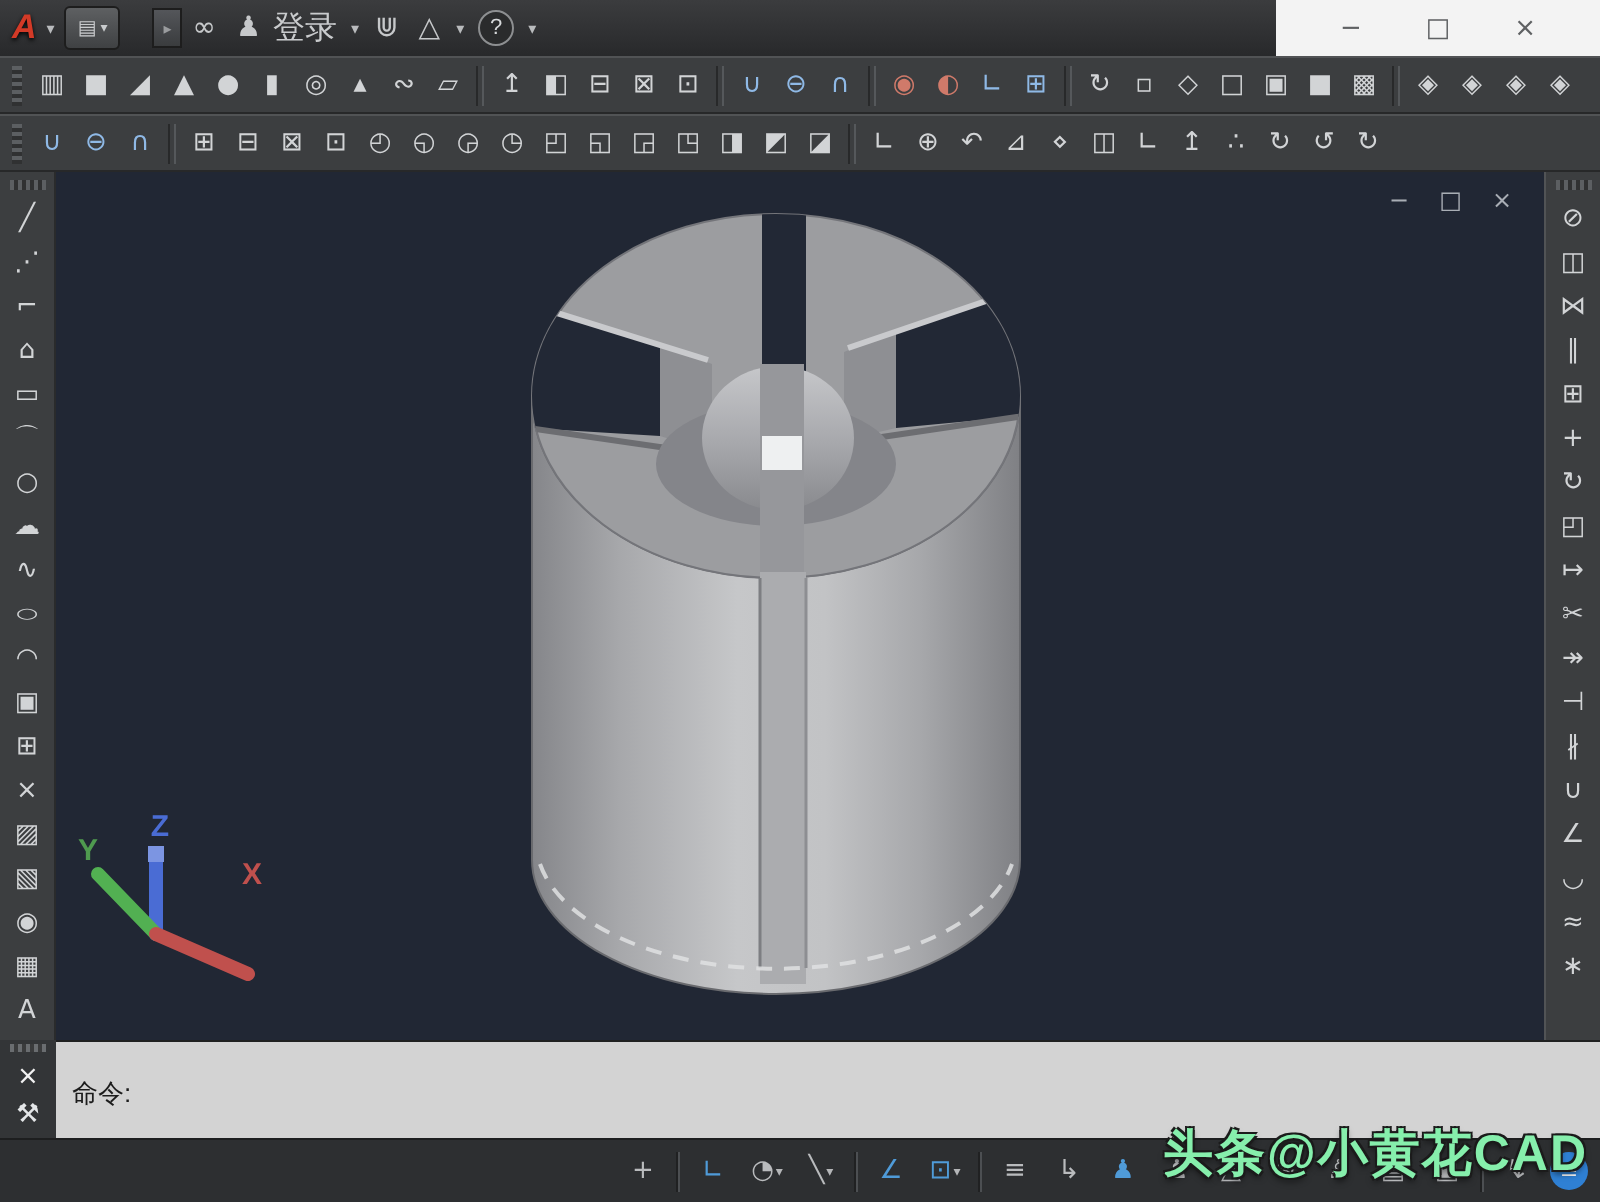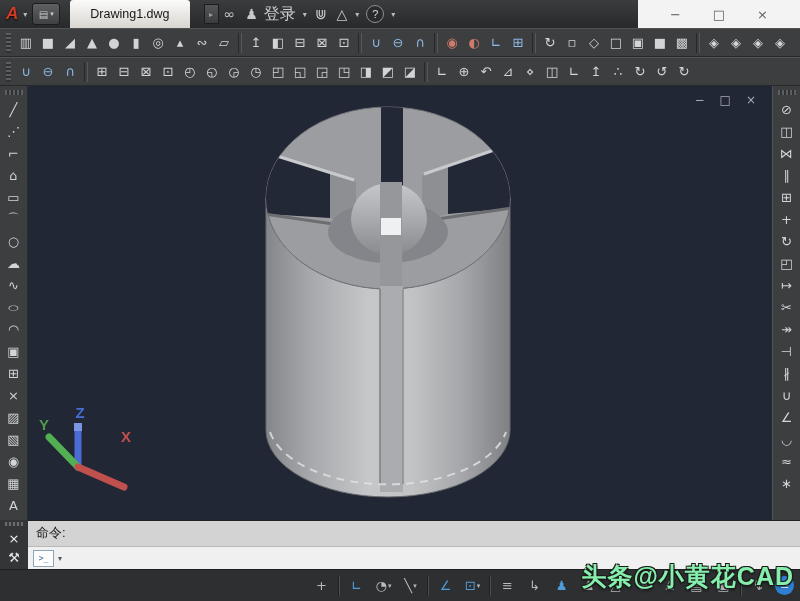--- a/index.html
+++ b/index.html
@@ -45,21 +45,21 @@
   .cwin span{color:#a9aeb5;font-size:12px;font-family:"DejaVu Sans",sans-serif;line-height:12px;}
   .ucs-label{font-family:"Liberation Sans",sans-serif;font-size:15px;font-weight:bold;}
 
   
   .cmd{position:absolute;top:520px;left:0;right:0;height:49px;display:flex;background:#333537;}
   .cmd-rail{width:28px;background:#333537;display:flex;flex-direction:column;align-items:center;padding:2px 0 4px;box-sizing:border-box;justify-content:space-between;}
   .rail-grip{width:18px;height:4px;background:repeating-linear-gradient(90deg,#6a6d70 0 2px,#3a3b3c 2px 4px);}
   .rail-x{color:#f2f2f2;font-size:13px;font-family:"DejaVu Sans",sans-serif;}
   .rail-wrench{color:#e4e6e8;font-size:13px;font-family:"DejaVu Sans",sans-serif;}
   .cmd-body{flex:1;display:flex;flex-direction:column;border-top:1px solid #1f2021;}
-  .cmd-history{flex:1;background:#d3d3d3;color:#1c1c1c;font-size:13px;padding:3px 8px;box-sizing:border-box;}
+  .cmd-history{flex:1;background:#d3d3d3;color:#1c1c1c;font-size:13px;padding:17px 8px;box-sizing:border-box;}
   .cmd-input-row{height:23px;background:#f0f0f0;border-top:1px solid #b9b9b9;display:flex;align-items:center;padding:0 5px;gap:4px;box-sizing:border-box;}
   .prompt-chip{width:19px;height:15px;background:#fdfdfd;border:1px solid #8fa6b8;color:#3c6e9e;font-size:8px;display:flex;align-items:center;justify-content:center;font-family:"DejaVu Sans Mono",monospace;}
   .cmd-dd{color:#55585b;font-size:8px;font-family:"DejaVu Sans",sans-serif;}
   .cmd-input{flex:1;border:none;background:transparent;outline:none;font-size:13px;color:#222;font-family:"Liberation Sans",sans-serif;}
   .cmd-input::placeholder{color:#9a9a9a;font-style:italic;}
 
   
   .statusbar{position:absolute;top:569px;left:0;right:0;height:32px;background:#2d2f31;border-top:1px solid #1d1e1f;display:flex;align-items:center;justify-content:flex-end;padding-right:6px;box-sizing:border-box;}
   .sbi{min-width:25px;height:25px;margin:0 1px;display:flex;align-items:center;justify-content:center;font-size:13px;color:#b9bbbd;font-family:"DejaVu Sans",sans-serif;border-radius:2px;}
   .sbsep{width:1px;height:20px;background:#202122;border-right:1px solid #4c4f52;margin:0 3px;flex:none;}
@@ -72,23 +72,20 @@
 
 <div id="app">
 
   <div class="titlebar">
     <span class="app-a">A</span>
     <span class="tcaret">▾</span>
     <span class="qat-btn">
         <span>▤</span>
         <i>▾</i>
       </span>
-    <div class="doc-tab">
-        <span>Drawing1.dwg</span>
-      </div>
     <span class="search-expand">▸</span>
     <span class="ti">∞</span>
     <span class="ti">♟</span>
     <span class="signin">登录</span>
     <span class="tcaret">▾</span>
     <span class="ti">⋓</span>
     <span class="ti">△</span>
     <span class="tcaret">▾</span>
     <span class="help-circle">?</span>
     <span class="tcaret">▾</span>

